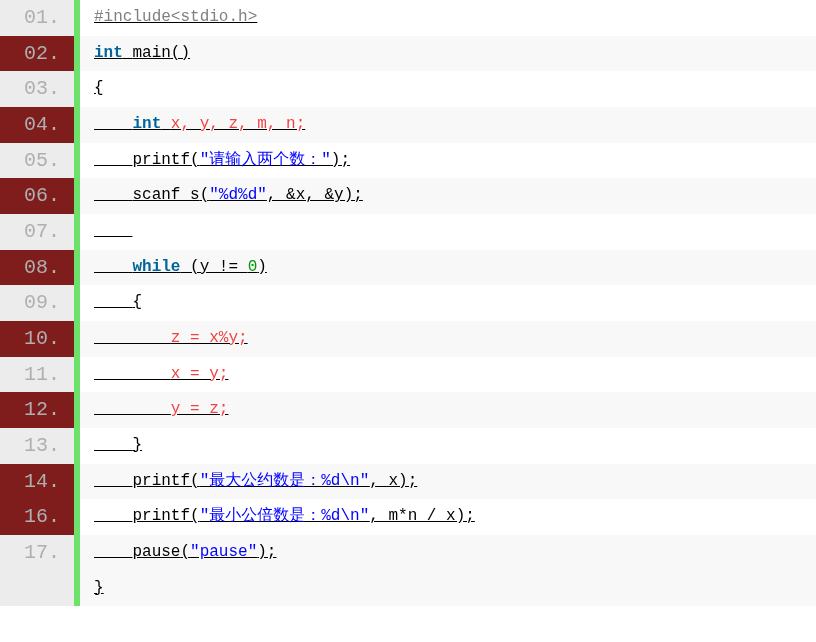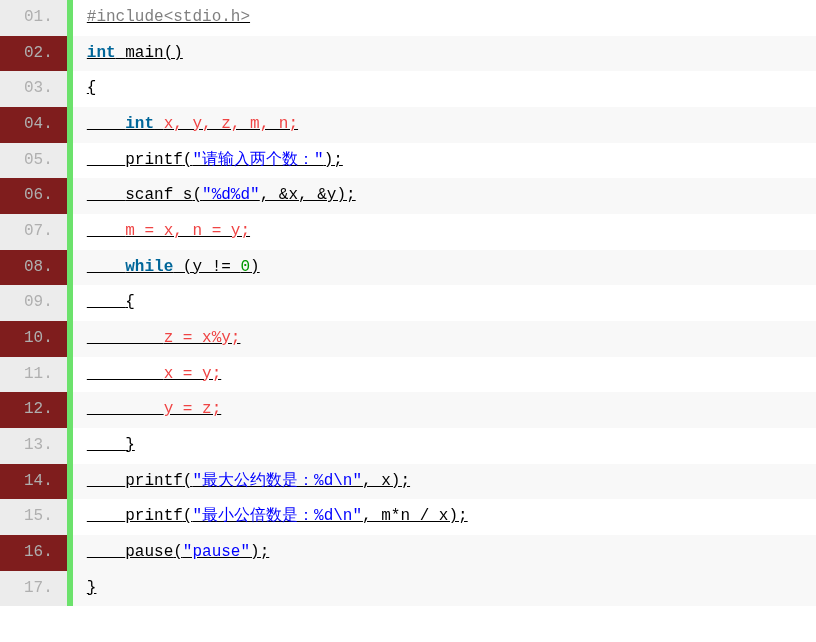--- a/index.html
+++ b/index.html
@@ -16,21 +16,21 @@
   .gutter {
     background: #ececec;
     color: #afafaf;
     text-align: right;
     user-select: none;
   }
   .gutter .ln {
     padding: 0 14px 0 24px;
     height: 35.67px;
     line-height: 35.67px;
-    font-size: 16px;
+    font-size: 20px;
   }
   .marker-col {
     width: 6px;
     background: #6ce26c;
   }
   .code-col {
     flex: 1;
   }
   .line {
     height: 35.67px;
@@ -65,33 +65,32 @@
       <div class="ln odd">05.</div>
       <div class="ln even">06.</div>
       <div class="ln odd">07.</div>
       <div class="ln even">08.</div>
       <div class="ln odd">09.</div>
       <div class="ln even">10.</div>
       <div class="ln odd">11.</div>
       <div class="ln even">12.</div>
       <div class="ln odd">13.</div>
       <div class="ln even">14.</div>
-      <div class="ln odd">15.</div>
       <div class="ln even">16.</div>
       <div class="ln odd">17.</div>
     </div>
   <div class="marker-col"></div>
   <div class="code-col" id="code">
       <div class="line odd"><span class="tok-preproc">#include&lt;stdio.h&gt;</span></div>
       <div class="line even"><span class="tok-keyword">int</span><span class="tok-punct"> </span><span class="tok-func">main</span><span class="tok-punct">()</span></div>
       <div class="line odd"><span class="tok-punct">{</span></div>
       <div class="line even"><span>    </span><span class="tok-keyword">int</span><span class="tok-punct"> </span><span class="tok-ident">x, y, z, m, n;</span></div>
       <div class="line odd"><span>    </span><span class="tok-func">printf</span><span class="tok-punct">(</span><span class="tok-string">"请输入两个数："</span><span class="tok-punct">);</span></div>
       <div class="line even"><span>    </span><span class="tok-func">scanf_s</span><span class="tok-punct">(</span><span class="tok-string">"%d%d"</span><span class="tok-punct">, &amp;x, &amp;y);</span></div>
-      <div class="line odd"><span>    </span><span class="tok-ident">m = x, n = y;</span></div>
+      <div class="line odd"><span>    </span></div>
       <div class="line even"><span>    </span><span class="tok-keyword">while</span><span class="tok-punct"> (y != </span><span class="tok-number">0</span><span class="tok-punct">)</span></div>
       <div class="line odd"><span>    </span><span class="tok-punct">{</span></div>
       <div class="line even"><span>        </span><span class="tok-ident">z = x%y;</span></div>
       <div class="line odd"><span>        </span><span class="tok-ident">x = y;</span></div>
       <div class="line even"><span>        </span><span class="tok-ident">y = z;</span></div>
       <div class="line odd"><span>    </span><span class="tok-punct">}</span></div>
       <div class="line even"><span>    </span><span class="tok-func">printf</span><span class="tok-punct">(</span><span class="tok-string">"最大公约数是：%d\n"</span><span class="tok-punct">, x);</span></div>
       <div class="line odd"><span>    </span><span class="tok-func">printf</span><span class="tok-punct">(</span><span class="tok-string">"最小公倍数是：%d\n"</span><span class="tok-punct">, m*n / x);</span></div>
       <div class="line even"><span>    </span><span class="tok-func">pause</span><span class="tok-punct">(</span><span class="tok-string">"pause"</span><span class="tok-punct">);</span></div>
       <div class="line even"><span class="tok-punct">}</span></div>

